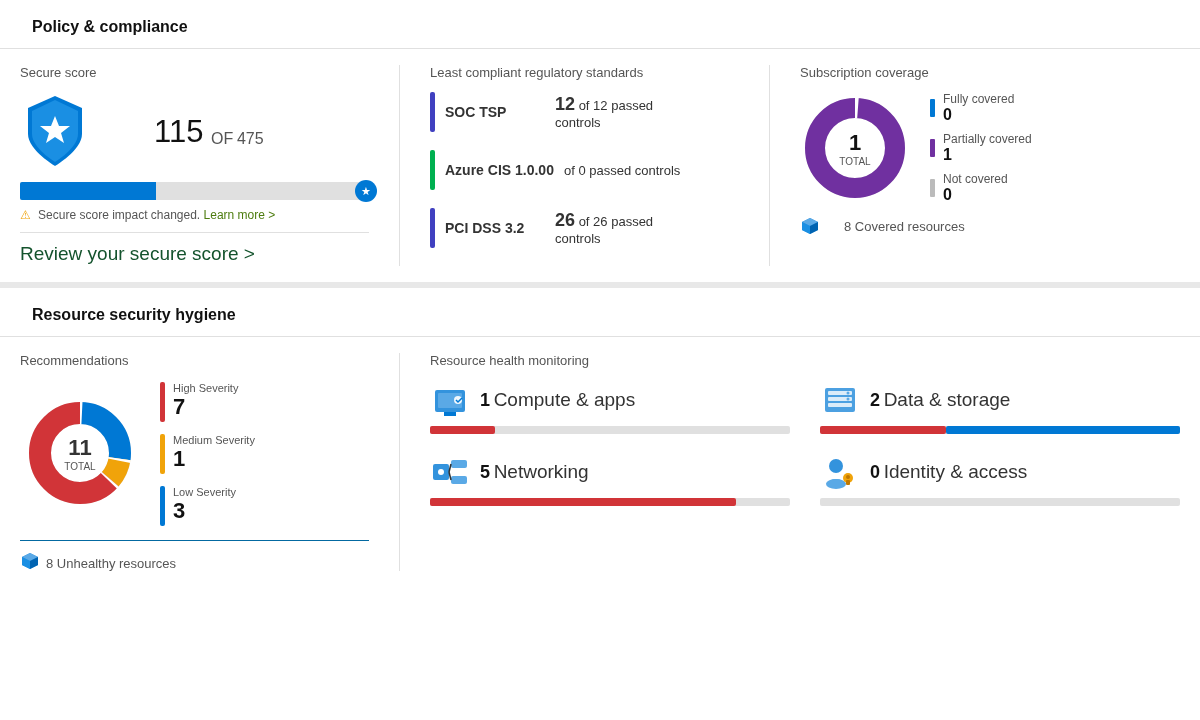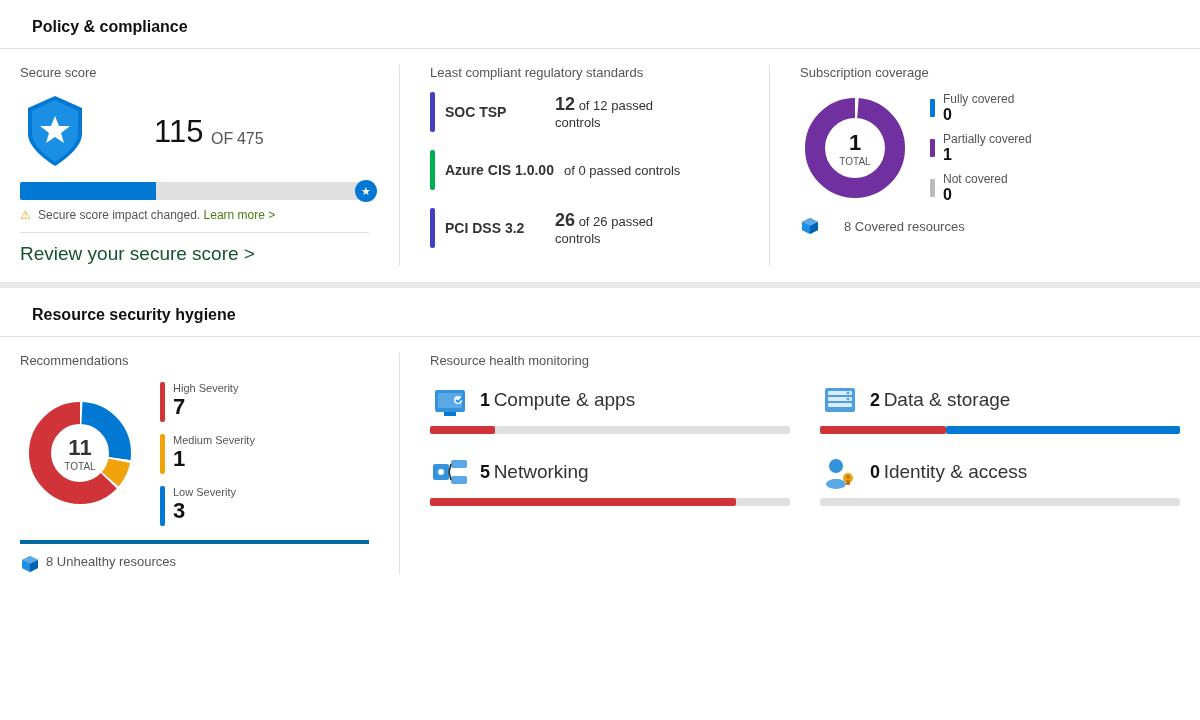--- a/index.html
+++ b/index.html
@@ -61,21 +61,21 @@
     .rec-body { display: flex; align-items: center; gap: 20px; }
     .donut-wrap2 { position: relative; width: 120px; height: 120px; flex-shrink: 0; }
     .donut-center2 { position: absolute; top: 50%; left: 50%; transform: translate(-50%, -50%); text-align: center; }
     .donut-center2-num { font-size: 22px; font-weight: 600; }
     .donut-center2-label { font-size: 10px; color: #555; }
     .severity-items { display: flex; flex-direction: column; gap: 10px; }
     .severity-item { display: flex; align-items: center; gap: 8px; }
     .severity-bar { width: 5px; height: 40px; border-radius: 2px; flex-shrink: 0; margin-top: 2px; }
     .severity-label { font-size: 11px; color: #555; }
     .severity-count { font-size: 22px; font-weight: 600; color: #111; }
-    .unhealthy-resources { margin-top: 14px; font-size: 13px; color: #555; display: flex; align-items: flex-start; gap: 6px; border-top: 4px solid #0369a1; padding-top: 10px; }
+    .unhealthy-resources { margin-top: 14px; font-size: 13px; color: #555; display: flex; align-items: flex-end; gap: 6px; border-top: 1px solid #0369a1; padding-top: 10px; }
 
     
     .health-panel { flex: 1; padding-left: 30px; }
     .health-grid { display: grid; grid-template-columns: 1fr 1fr; gap: 18px 30px; margin-top: 10px; }
     .health-item { display: flex; flex-direction: column; gap: 6px; }
     .health-item-header { display: flex; align-items: center; gap: 10px; }
     .health-icon { width: 40px; height: 40px; flex-shrink: 0; }
     .health-name { font-size: 19px; color: #333; }
     .health-count { font-size: 18px; font-weight: 600; color: #111; }
     .health-bar-wrap { height: 8px; background: #e0e0e0; border-radius: 2px; }

